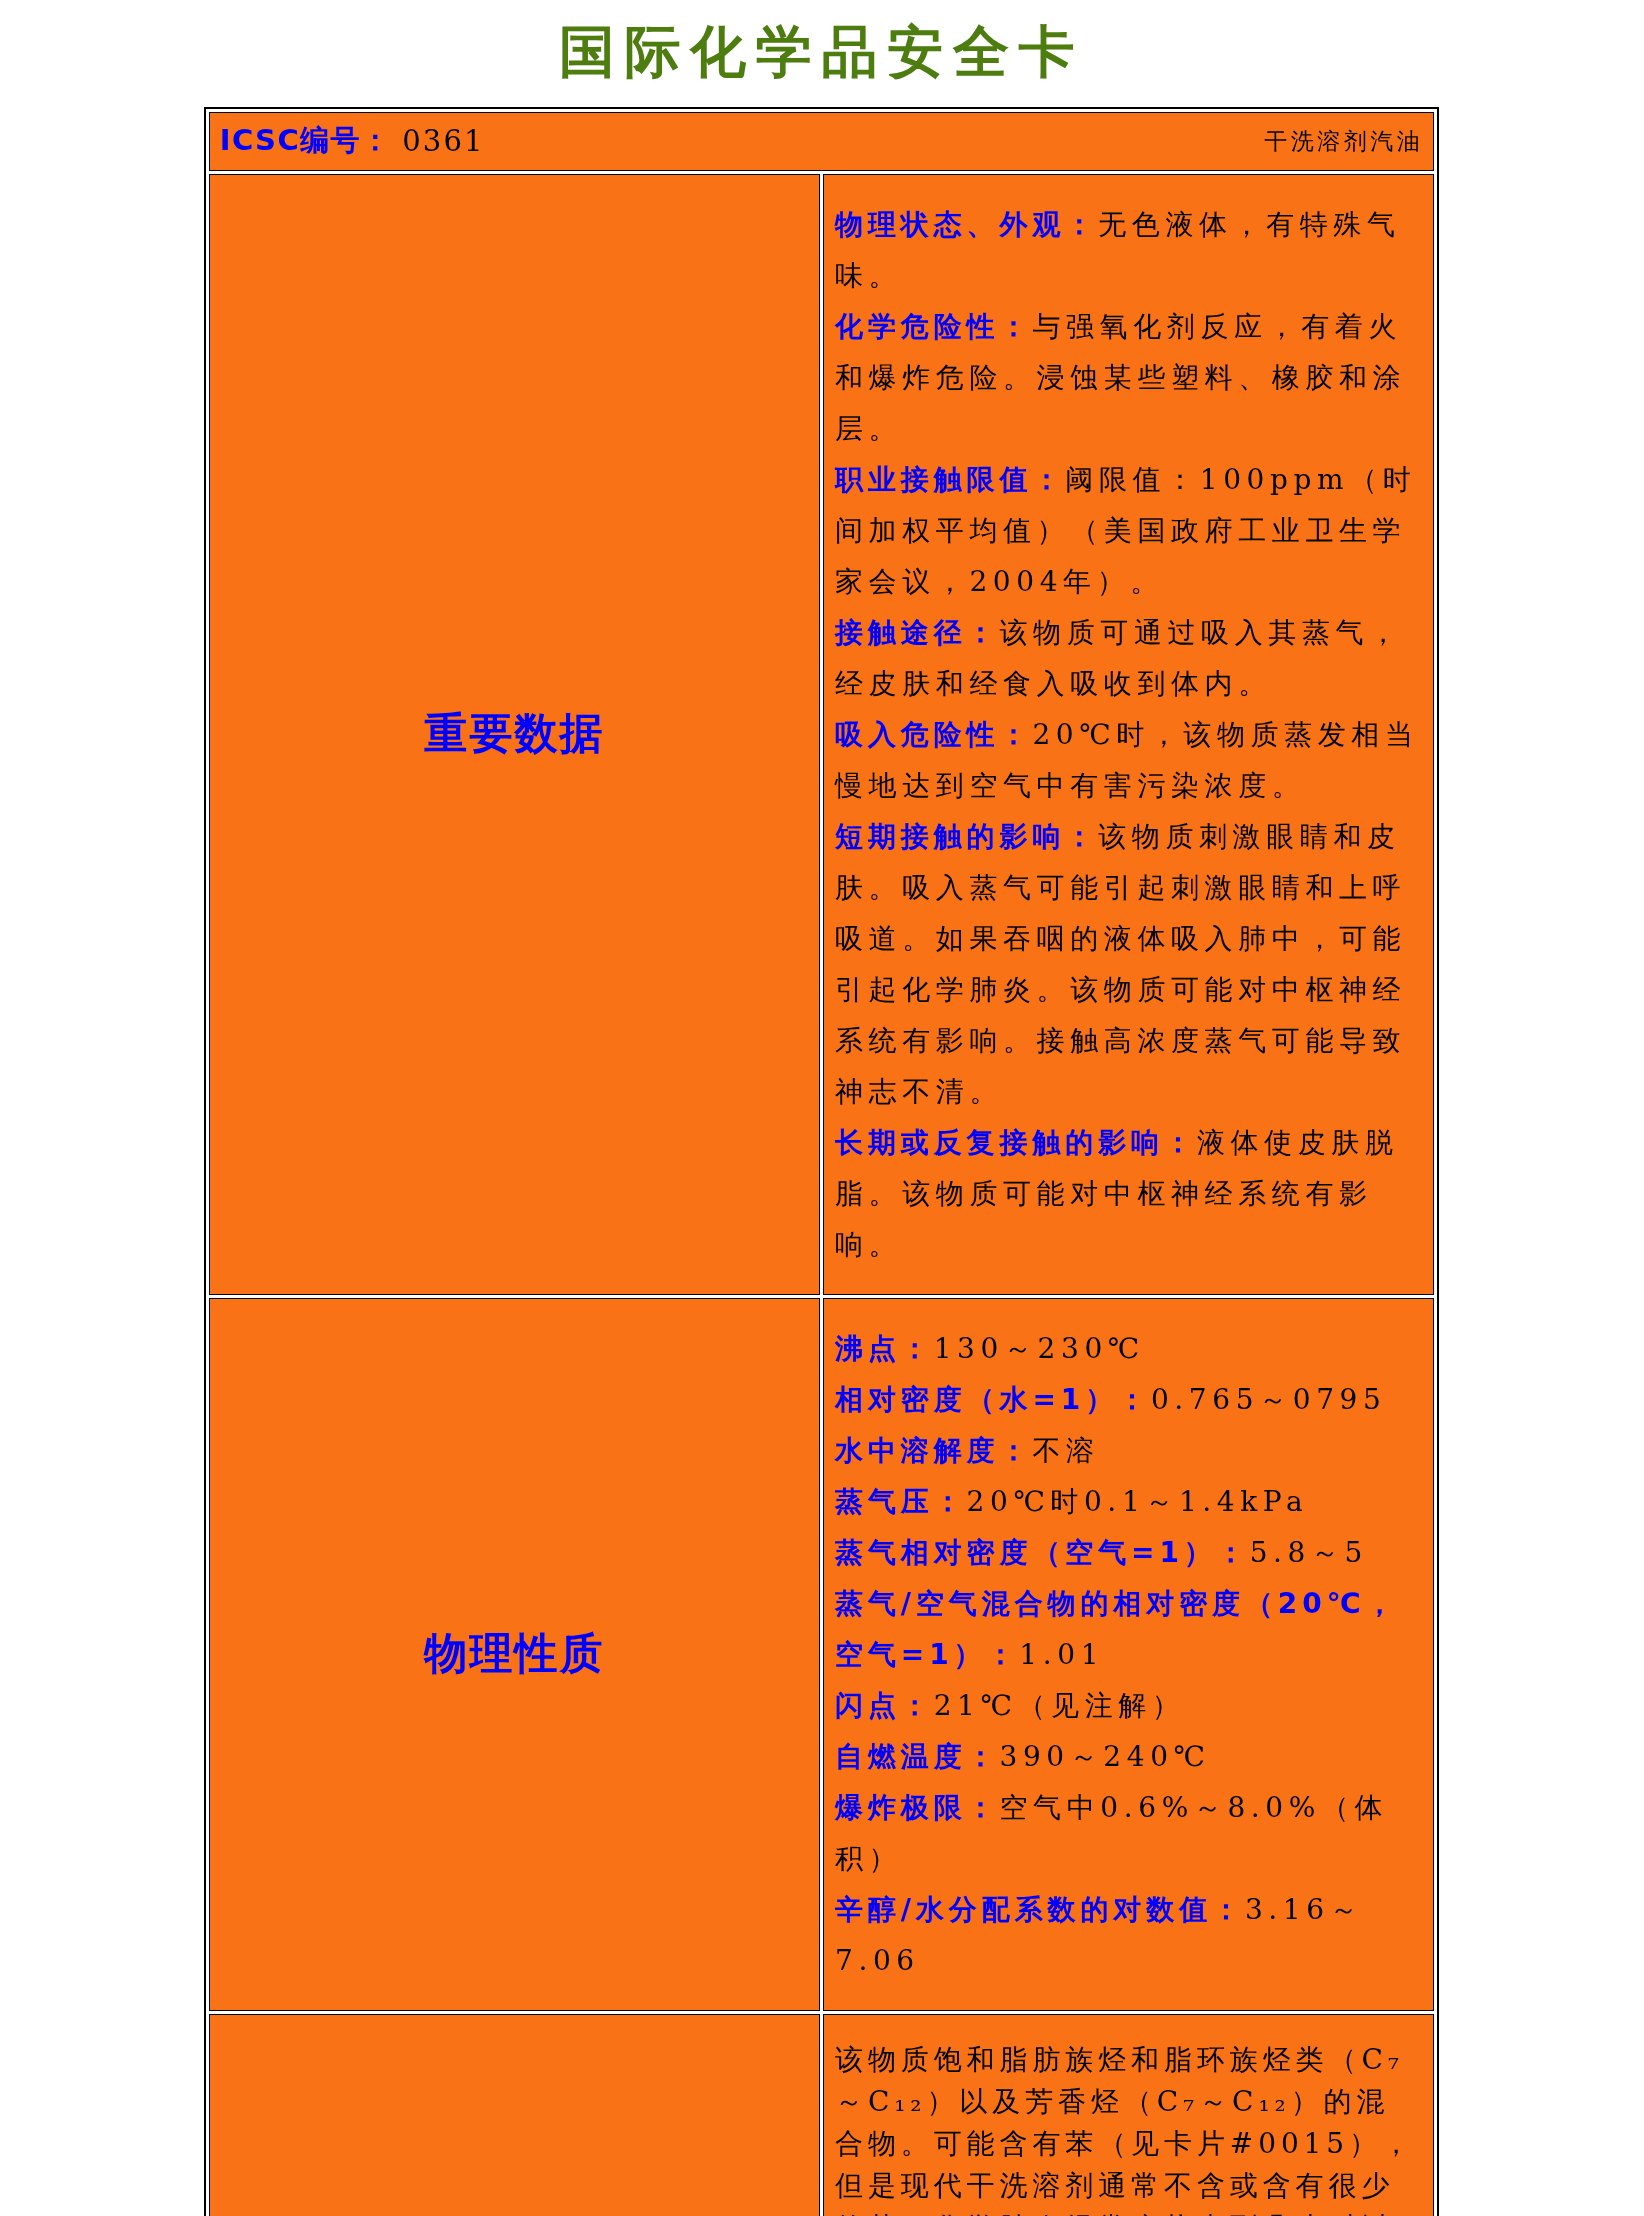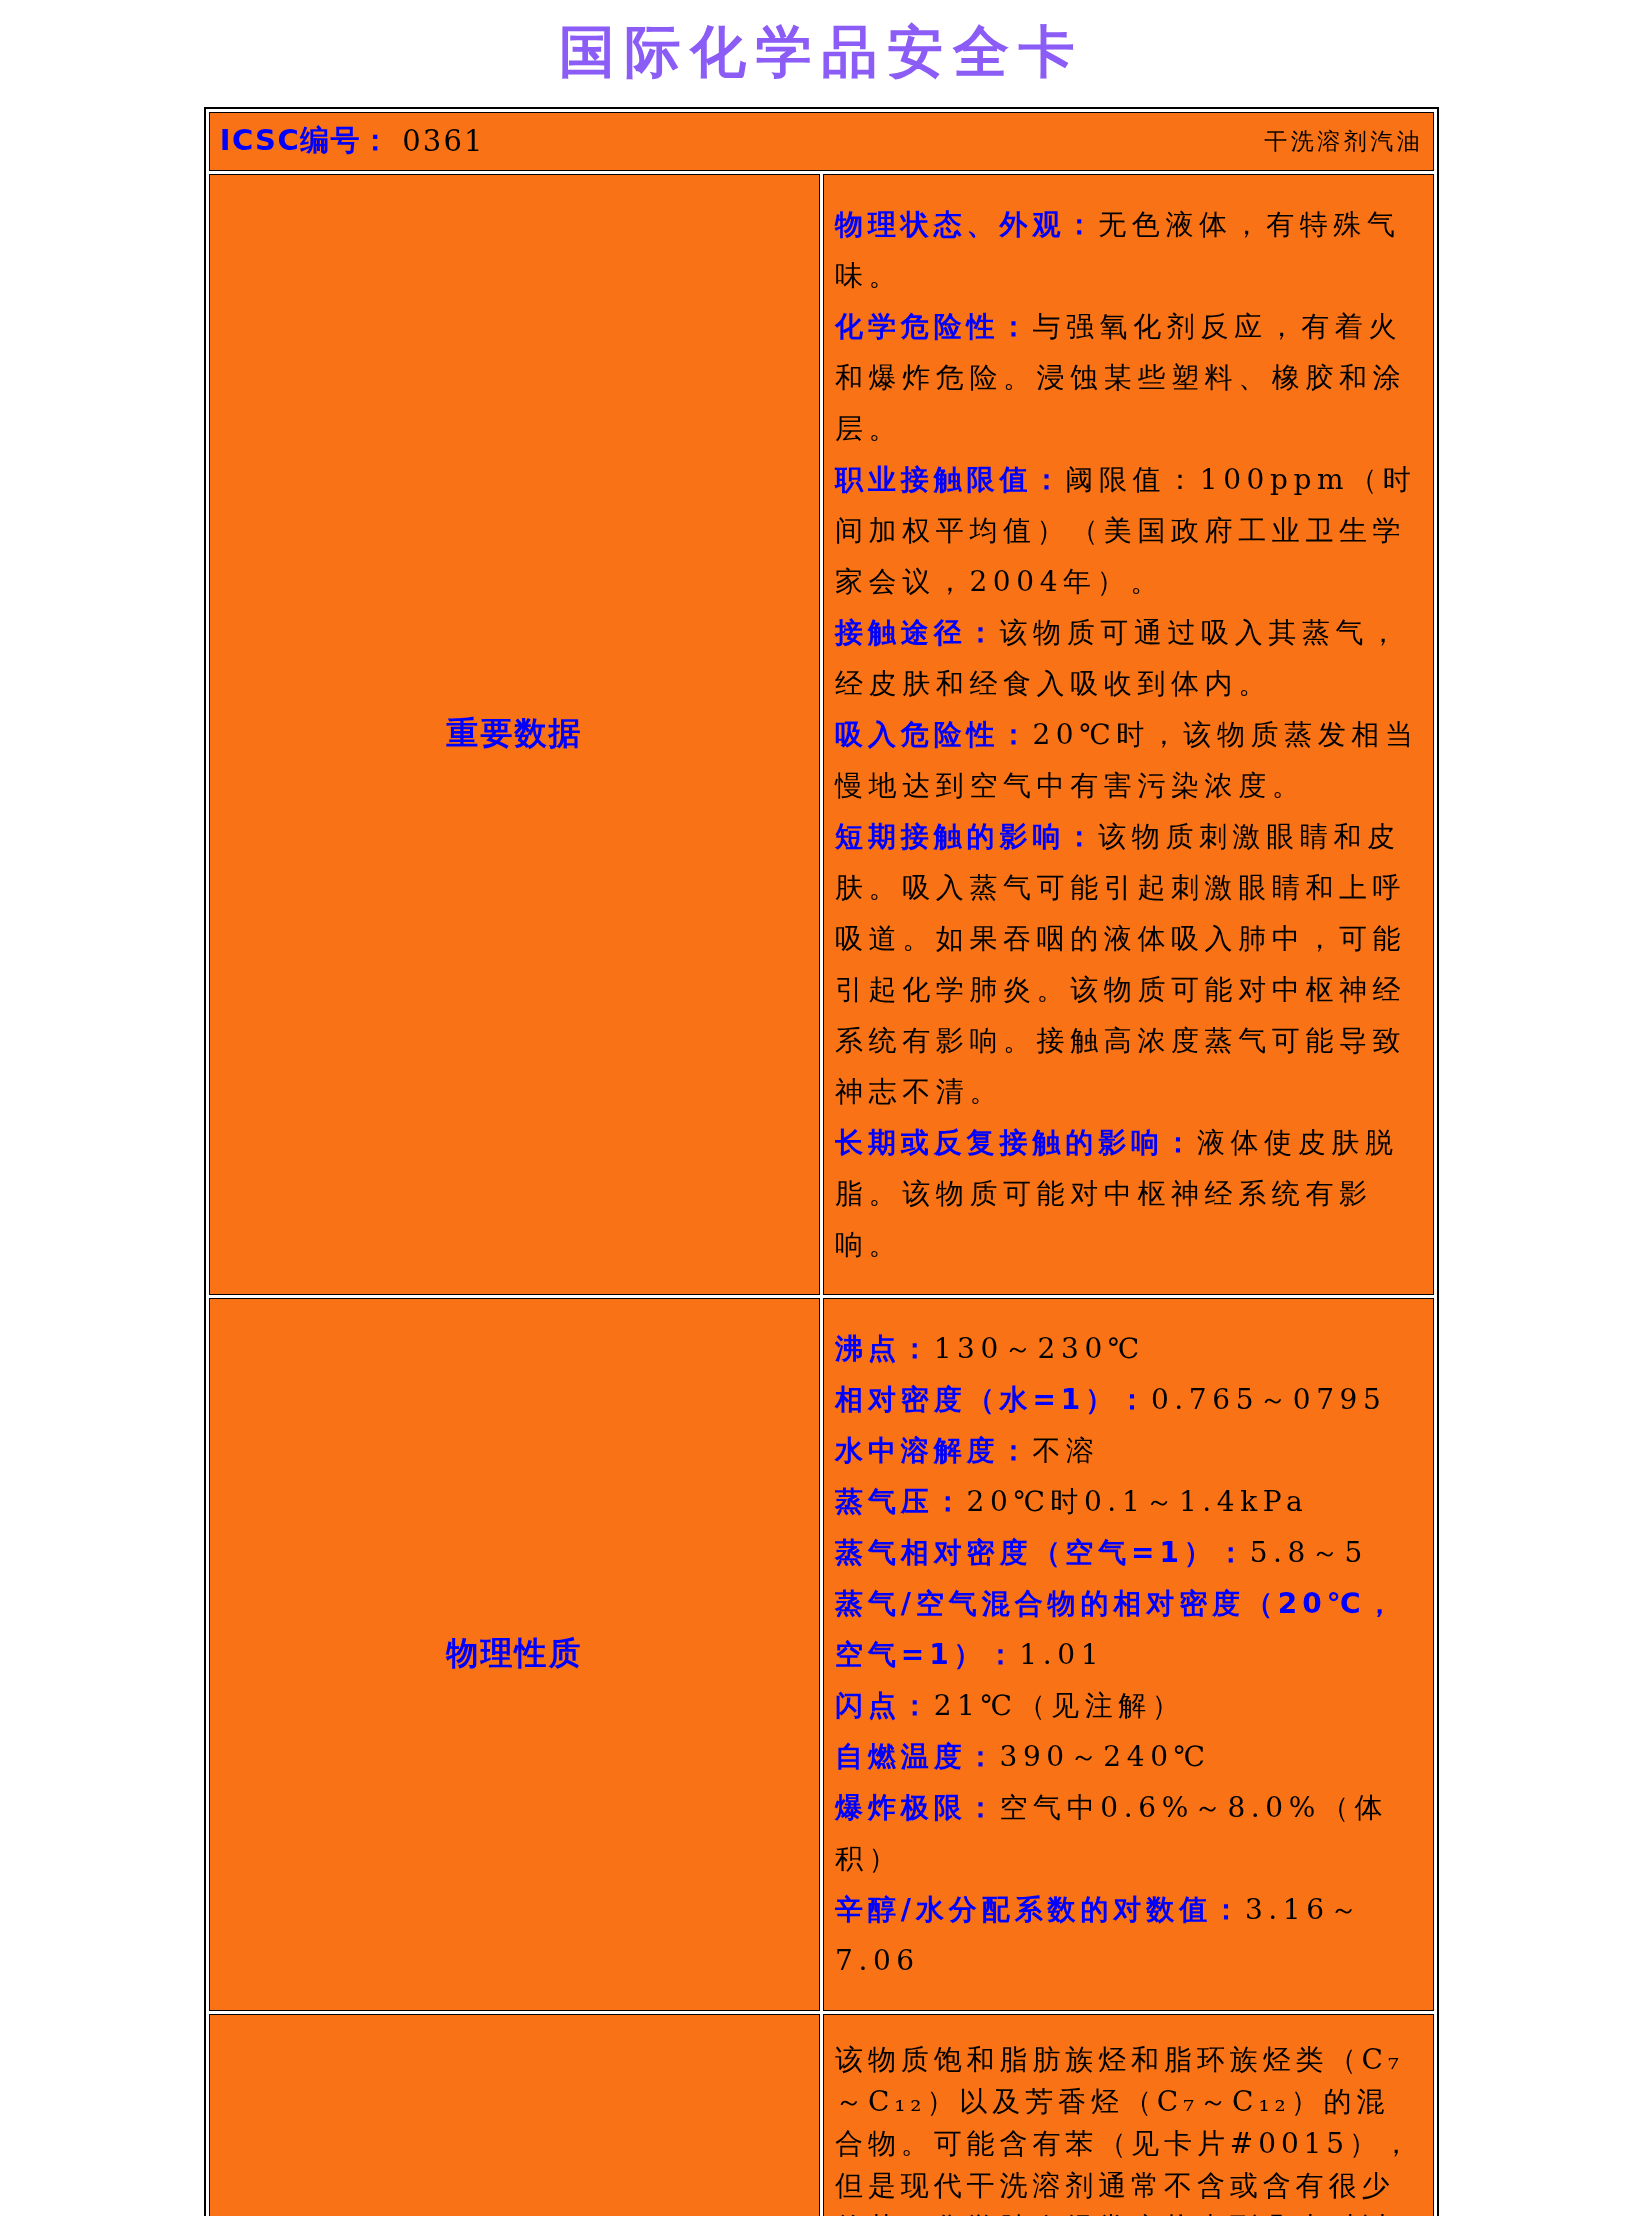--- a/index.html
+++ b/index.html
@@ -11,21 +11,21 @@
   }
   .sheet { position:relative; width:1235px; margin-left:204px; padding-top:15.3px; }
 
   
   .page-title {
     text-align:center;
     font-family:"DejaVu Serif","Liberation Serif",serif;
     font-weight:bold;
     font-size:56px;
     letter-spacing:9.7px;
-    color:#8b5cf6;
+    color:#4d7c0f;
     margin-bottom:15.3px;
   }
 
   
   table.card {
     width:1235px;
     border-collapse:separate;
     border-spacing:3.5px;
     border:2.8px solid #000;
     background:#fff;
@@ -39,21 +39,21 @@
     padding:4.2px 2.8px;
   }
   td.content-cell {
     vertical-align:top;
     padding:24px 11px;
   }
 
   .section-label {
     font-family:"DejaVu Sans","Liberation Sans",sans-serif;
     font-weight:bold;
-    font-size:32px;
+    font-size:43px;
     letter-spacing:2.1px;
     color:#0000ff;
   }
 
   
   .hdr {
     display:flex; justify-content:space-between; align-items:center;
     min-height:57px; padding:2.8px 9.7px;
   }
   .hdr-left { display:flex; align-items:center; gap:11px; }

